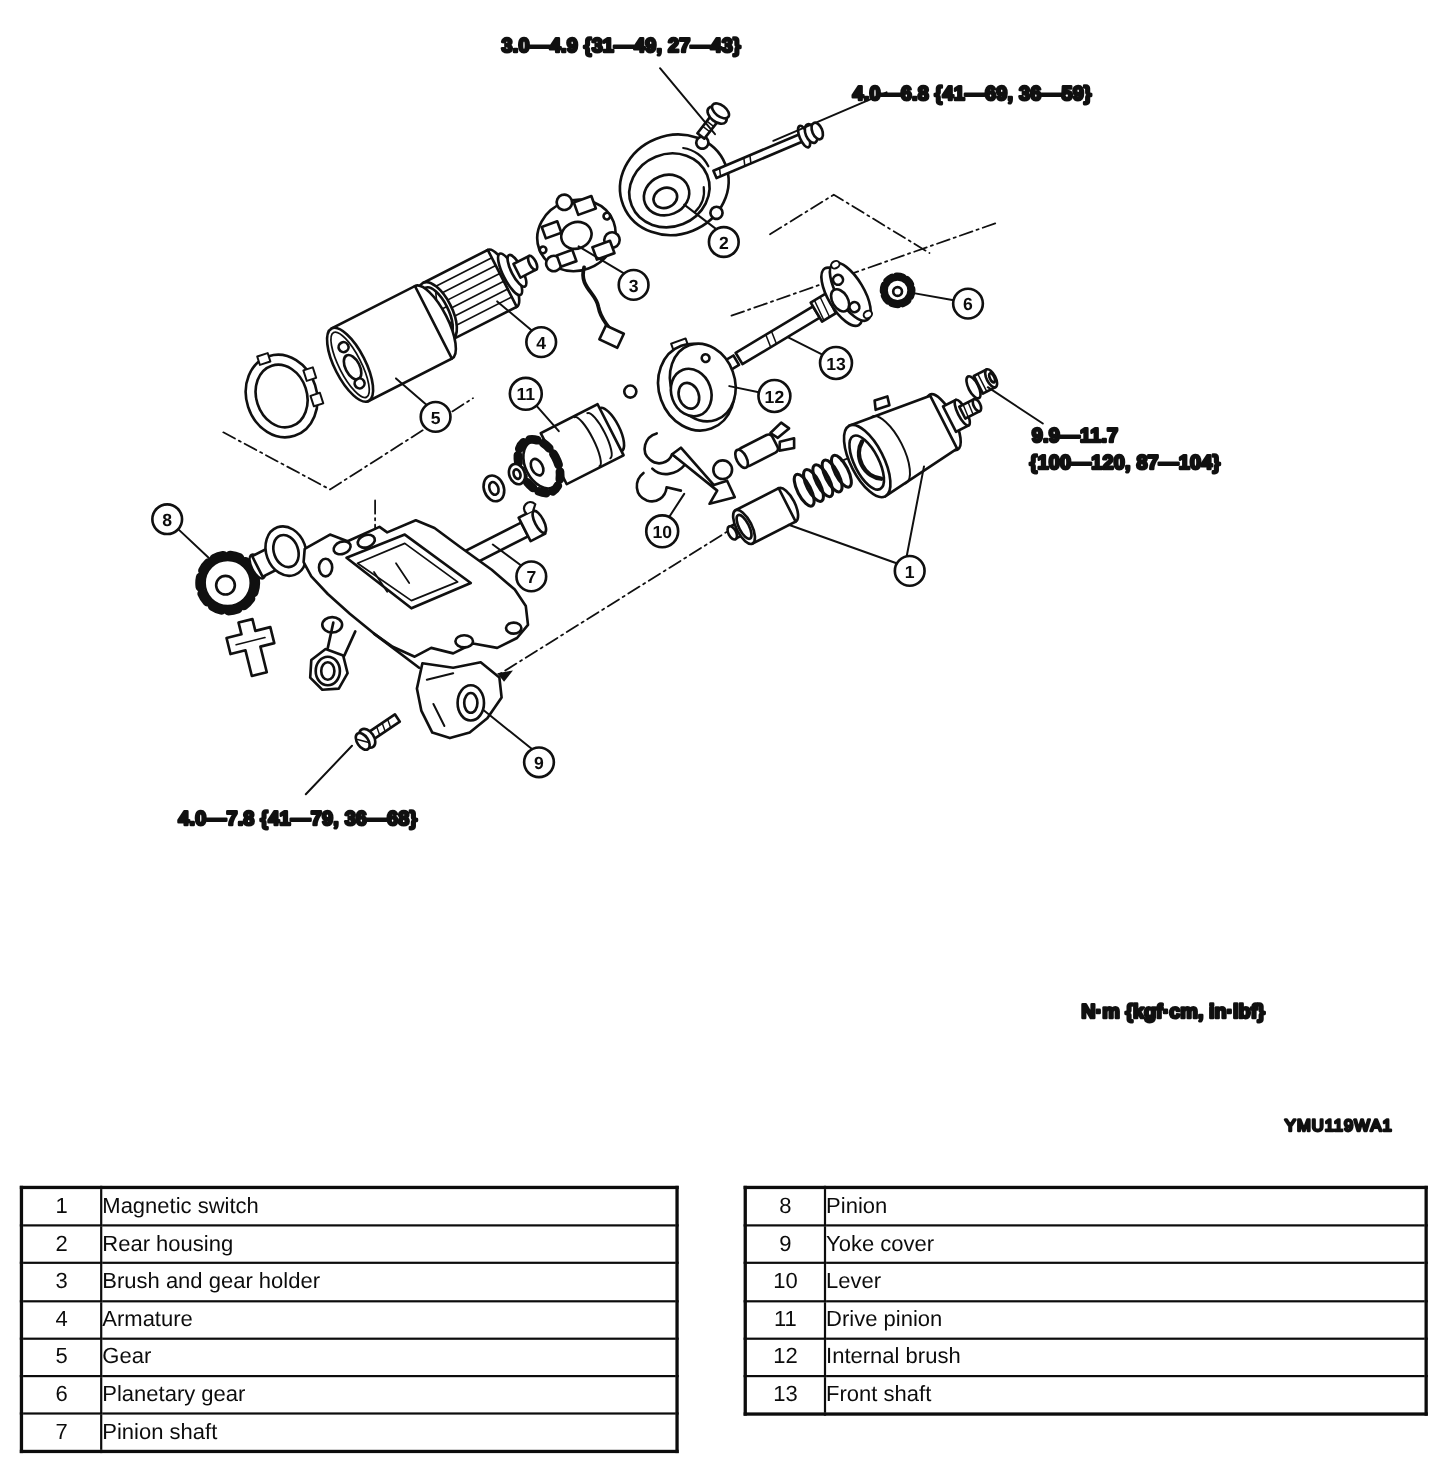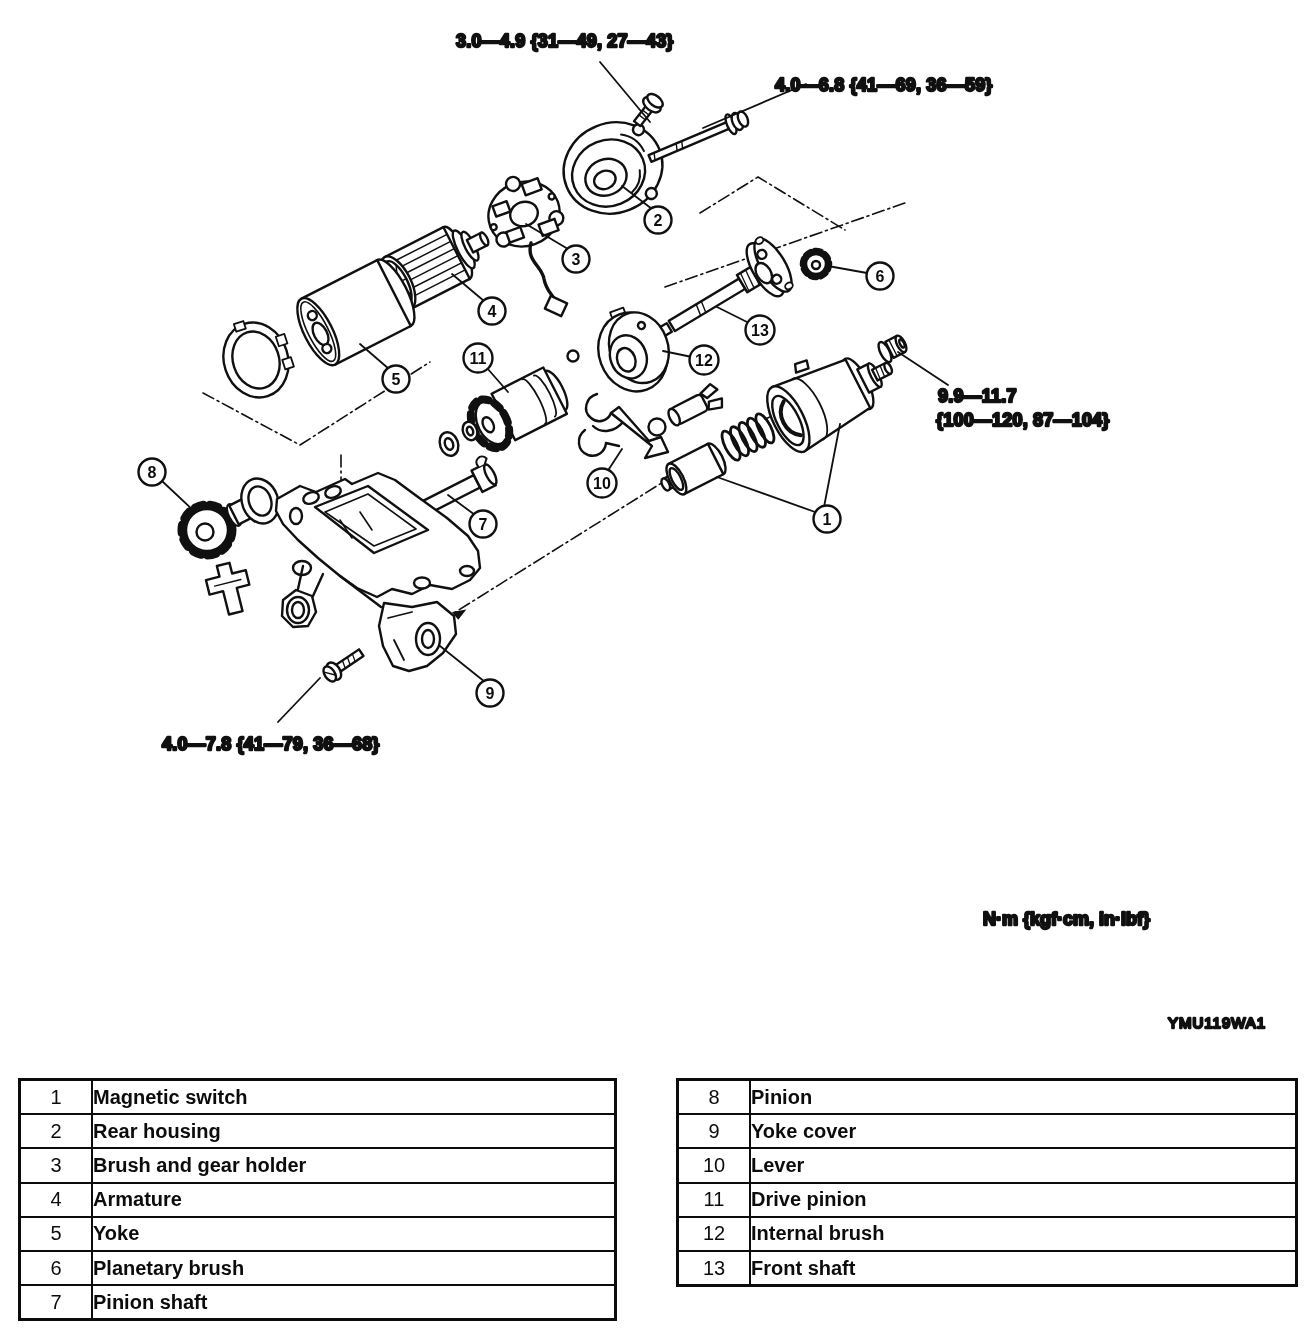--- a/index.html
+++ b/index.html
@@ -12,21 +12,21 @@
   .units{font-size:18px;font-weight:700;}
   .figcode{font-size:15px;font-weight:400;letter-spacing:1px;}
   .callout-num{font-size:16px;font-weight:700;text-anchor:middle;}
   table.parts{
     position:absolute;border-collapse:collapse;background:#fff;
     font-size:20px;color:#0c0c0c;table-layout:fixed;
   }
   table.parts td{border:2.5px solid #0c0c0c;height:32.2px;padding:0;}
   table.parts{border:3px solid #0c0c0c;}
   td.num{width:70px;text-align:center;font-weight:400;}
-  td.nm{padding-left:13px;font-weight:bold;}
+  td.nm{padding-left:13px;}
   #tbl-left{left:18px;top:1078px;width:599px;}
   #tbl-right{left:676px;top:1078px;width:622px;}
 </style>
 </head>
 <body>
 
 <div class="page">
 
 <svg width="1312" height="1060" viewBox="0 0 1312 1060" fill="none" stroke="#101010" stroke-width="2.4" stroke-linecap="round" stroke-linejoin="round">
 
@@ -416,25 +416,25 @@
     <tr>
       <td class="num">3</td>
       <td class="nm">Brush and gear holder</td>
     </tr>
     <tr>
       <td class="num">4</td>
       <td class="nm">Armature</td>
     </tr>
     <tr>
       <td class="num">5</td>
-      <td class="nm">Yoke</td>
+      <td class="nm">Gear</td>
     </tr>
     <tr>
       <td class="num">6</td>
-      <td class="nm">Planetary brush</td>
+      <td class="nm">Planetary gear</td>
     </tr>
     <tr>
       <td class="num">7</td>
       <td class="nm">Pinion shaft</td>
     </tr>
   </tbody>
 </table>
 
 <table class="parts" id="tbl-right">
   <tbody>

